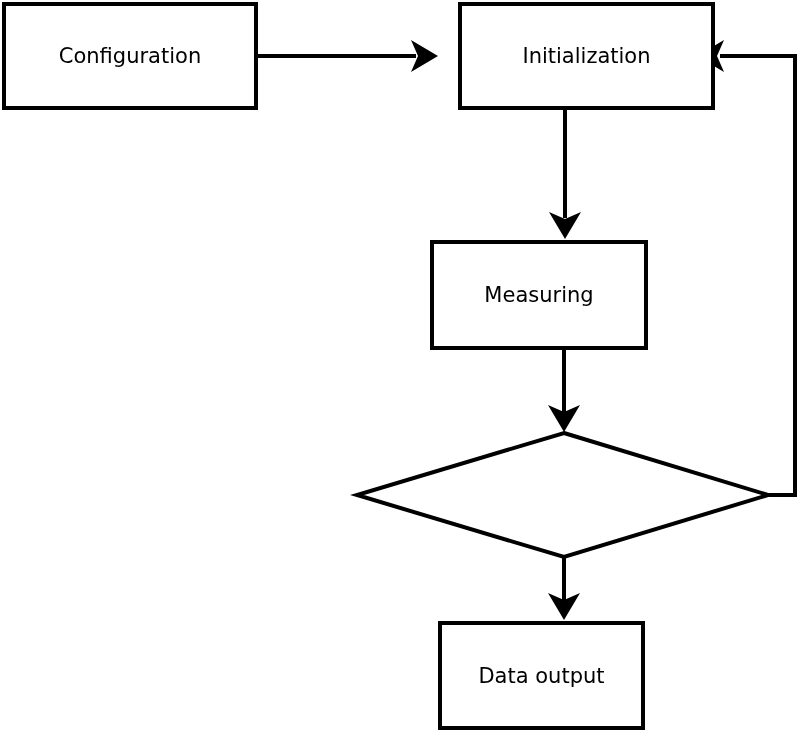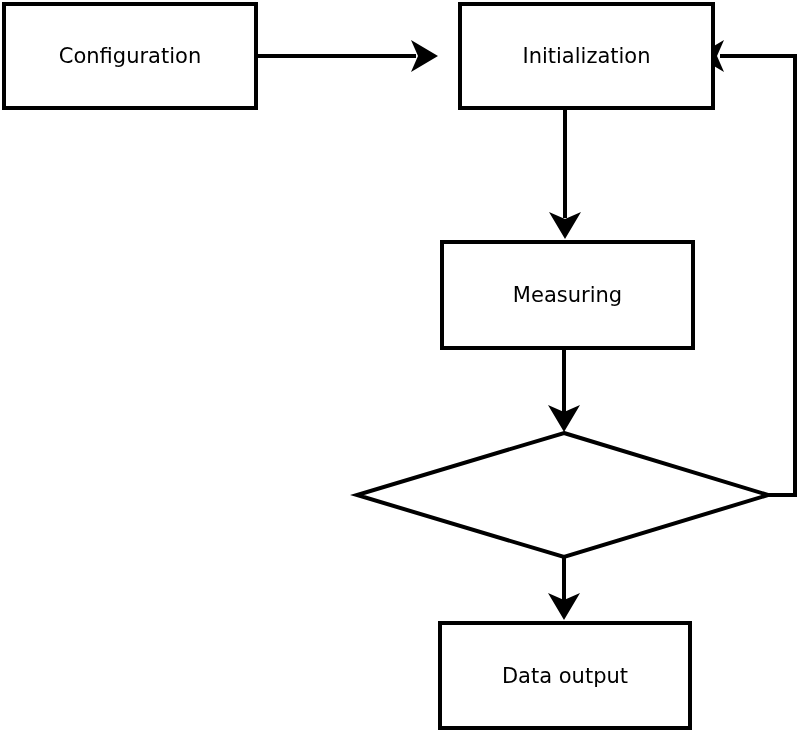--- a/index.html
+++ b/index.html
@@ -30,22 +30,22 @@
     display: flex;
     align-items: center;
     justify-content: center;
     font-size: 21px;
     color: #000000;
     text-align: center;
     white-space: nowrap;
   }
   .node-configuration  { left: 2px;   top: 2px;   width: 256px; height: 108px; }
   .node-initialization { left: 439px; top: 2px;   width: 257px; height: 108px; margin-left: 19px; }
-  .node-measuring      { left: 440px; top: 240px; width: 255px; height: 110px; }
-  .node-data-output    { left: 438px; top: 621px; width: 254px; height: 109px; }
+  .node-measuring      { left: 430px; top: 240px; width: 218px; height: 110px; }
+  .node-data-output    { left: 438px; top: 621px; width: 207px; height: 109px; }
   .diamond-label {
     position: absolute;
     left: 357px;
     top: 433px;
     width: 411px;
     height: 124px;
     display: flex;
     align-items: center;
     justify-content: center;
     font-size: 21px;

